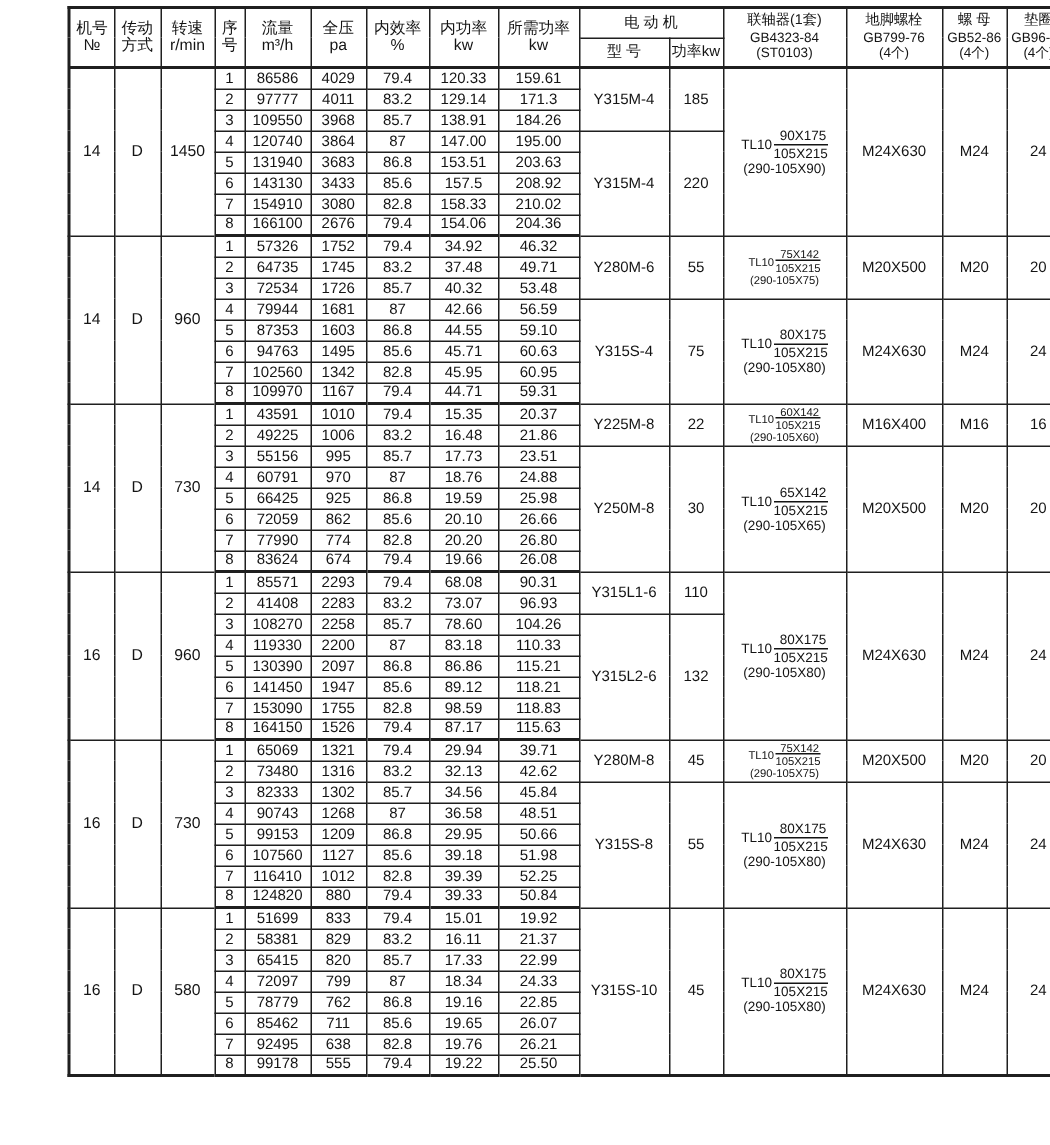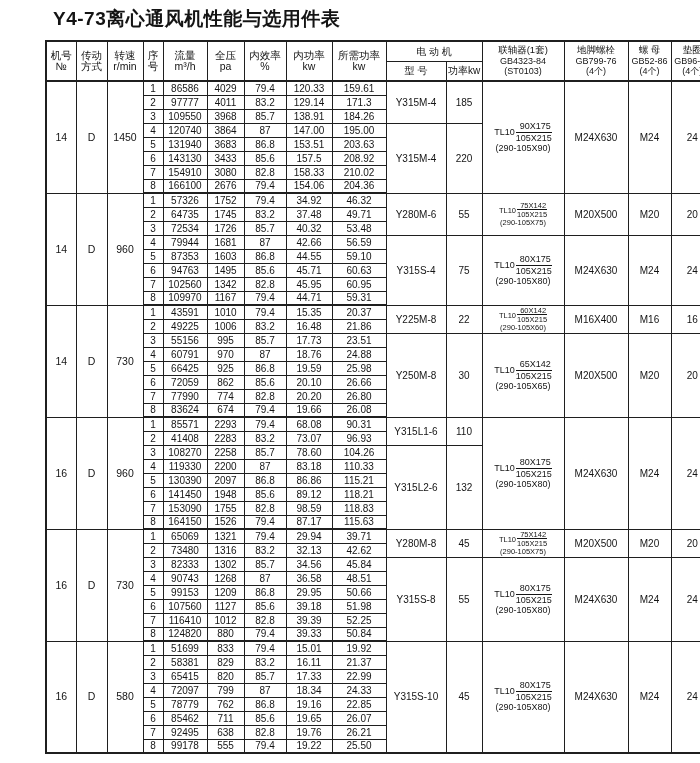--- a/index.html
+++ b/index.html
@@ -46,21 +46,20 @@
   .frac .num-bot { padding-top:1px; }
   .paren { text-align:center; margin-top:1px; }
   td.coupling.small { font-size:7.5px; line-height:7.5px; }
   td.coupling.small .frac .num-top { padding:0 1px 0 1px; }
   td.coupling.small .paren { margin-top:0; }
 </style>
 </head>
 <body>
 
 <div class="page">
-  <div class="title">Y4-73离心通风机性能与选用件表</div>
 
   <table class="perf">
     <colgroup>
       <col style="width:30px">
         <col style="width:31px">
         <col style="width:36px">
       <col style="width:20px">
         <col style="width:44px">
         <col style="width:37px">
       <col style="width:42px">
@@ -473,21 +472,21 @@
           <td class="num">5</td>
           <td class="num">130390</td>
           <td class="num">2097</td>
           <td class="num">86.8</td>
           <td class="num">86.86</td>
           <td class="num">115.21</td>
         </tr>
         <tr>
           <td class="num">6</td>
           <td class="num">141450</td>
-          <td class="num">1948</td>
+          <td class="num">1947</td>
           <td class="num">85.6</td>
           <td class="num">89.12</td>
           <td class="num">118.21</td>
         </tr>
         <tr>
           <td class="num">7</td>
           <td class="num">153090</td>
           <td class="num">1755</td>
           <td class="num">82.8</td>
           <td class="num">98.59</td>

